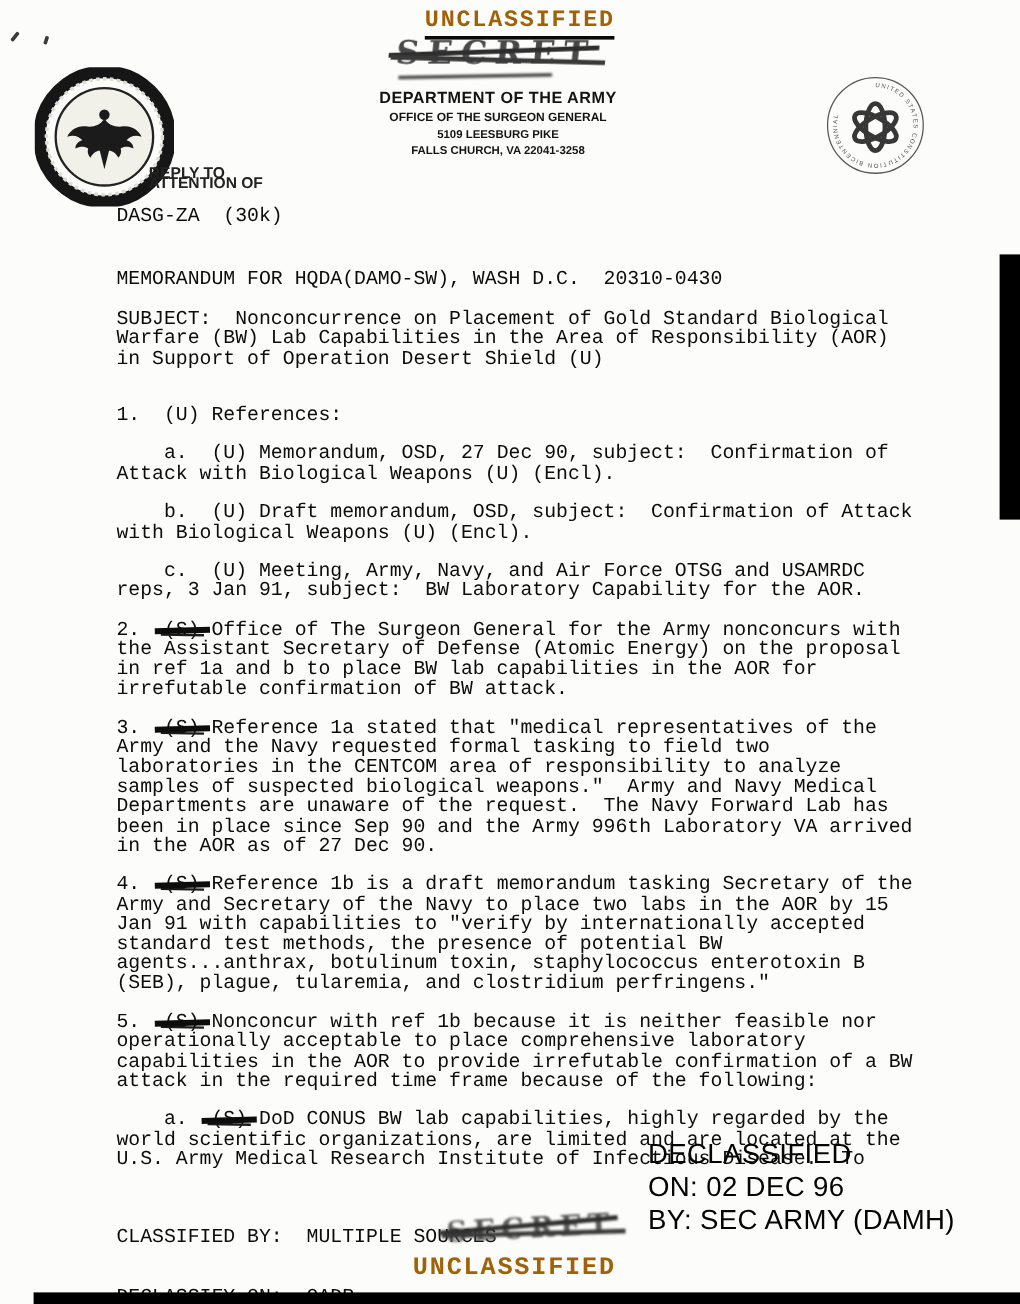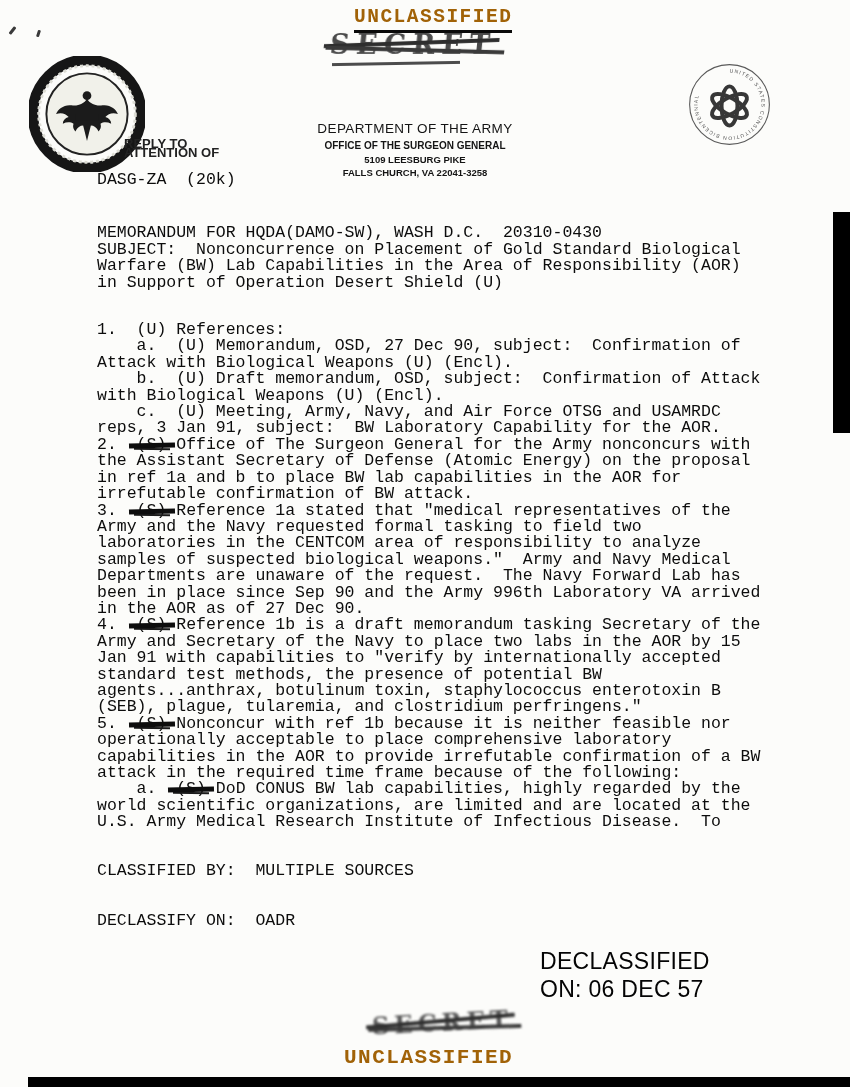--- a/index.html
+++ b/index.html
@@ -4,21 +4,21 @@
 <style>
   * { margin:0; padding:0; box-sizing:border-box; }
   html,body { width:850px; height:1087px; }
   body { position:relative; background:#fcfcfa; font-family:"Liberation Sans", sans-serif; overflow:hidden; color:#0a0a0a; }
 
   .page { position:absolute; inset:0; }
 
   
   .mono { font-family:"Liberation Mono", monospace; font-size:16.5px; line-height:16.4px; white-space:pre-wrap; color:#0c0c0c; }
   .doc-body { position:absolute; left:97px; top:172px; width:706px; }
-  .mt1 { }
+  .mt1 { margin-top:16px; }
   .mt2 { margin-top:37px; }
   .mt3 { margin-top:31px; }
 
   
   .struck { position:relative; display:inline-block; }
   .struck::after { content:""; position:absolute; left:-8px; right:-8px; top:6px; height:5px; background:#0d0d0d; transform:rotate(-1.5deg); }
   .struck::before { content:""; position:absolute; left:-3px; right:-3px; top:11px; height:2px; background:#1a1a1a; transform:rotate(1deg); }
 
   
   .banner { position:absolute; font-weight:bold; color:#a16207; font-family:Liberation Mono, monospace; }
@@ -29,21 +29,21 @@
   .secret-stamp { position:absolute; font-family:"DejaVu Serif", serif; font-weight:bold; color:#4a4a4a; filter:blur(0.6px); }
   .secret-top { left:330px; top:29px; font-size:27px; letter-spacing:7px; transform:skewX(-6deg); }
   .secret-bottom { left:372px; top:1008px; font-size:24px; letter-spacing:5px; color:#5a5a5a; transform:rotate(-3deg); filter:blur(0.9px); }
   .secret-stamp .word { position:relative; display:inline-block; }
   .secret-stamp .word::before { content:""; position:absolute; left:-6px; right:-2px; top:38%; height:4px; background:#2e2e2e; transform:rotate(-2deg); }
   .secret-stamp .word::after { content:""; position:absolute; left:-4px; right:-8px; top:62%; height:4px; background:#3a3a3a; transform:rotate(1.5deg); }
   .secret-top-underline { position:absolute; left:332px; top:62px; width:128px; height:3px; background:#4c4c4c; filter:blur(0.7px); transform:rotate(-1deg); }
 
   
   .letterhead { position:absolute; left:278px; top:74px; width:274px; text-align:center; color:#141414; }
-  .lh-dept { font-size:13.5px; font-weight:normal; letter-spacing:0.4px; margin-bottom:4px;margin-top:47px; }
+  .lh-dept { font-size:13.5px; font-weight:bold; letter-spacing:0.4px; margin-bottom:4px; }
   .lh-office { font-size:10px; font-weight:bold; margin-bottom:3px; }
   .lh-addr { font-size:9.5px; font-weight:bold; line-height:12.5px; }
 
   .reply-to { position:absolute; left:124px; top:139px; font-size:13px; font-weight:bold; line-height:9px; color:#222; }
 
   .seal-left { position:absolute; left:29px; top:56px; width:116px; height:116px; }
   .seal-right { position:absolute; left:686px; top:61px; width:87px; height:87px; }
 
   
   .declass-stamp { position:absolute; left:540px; top:948px; font-weight:normal; font-size:23px; line-height:27.6px; letter-spacing:0.3px; color:#040404; white-space:nowrap; }
@@ -95,21 +95,21 @@
       <textPath href="#ringPath">UNITED STATES CONSTITUTION BICENTENNIAL</textPath>
     </text>
     <g stroke="#373737" stroke-width="5.5" fill="none">
       <ellipse cx="60" cy="62" rx="27" ry="11" transform="rotate(90 60 62)"></ellipse>
       <ellipse cx="60" cy="62" rx="27" ry="11" transform="rotate(30 60 62)"></ellipse>
       <ellipse cx="60" cy="62" rx="27" ry="11" transform="rotate(150 60 62)"></ellipse>
     </g>
   </svg>
 
   <div class="doc-body">
-    <p class="mono">DASG-ZA  (20k)</p>
+    <p class="mono">DASG-ZA  (30k)</p>
     <p class="mono mt2">MEMORANDUM FOR HQDA(DAMO-SW), WASH D.C.  20310-0430</p>
     <p class="mono mt1">SUBJECT:  Nonconcurrence on Placement of Gold Standard Biological
 Warfare (BW) Lab Capabilities in the Area of Responsibility (AOR)
 in Support of Operation Desert Shield (U)</p>
     <p class="mono mt3">1.  (U) References:</p>
     <p class="mono mt1">    a.  (U) Memorandum, OSD, 27 Dec 90, subject:  Confirmation of
 Attack with Biological Weapons (U) (Encl).</p>
     <p class="mono mt1">    b.  (U) Draft memorandum, OSD, subject:  Confirmation of Attack
 with Biological Weapons (U) (Encl).</p>
     <p class="mono mt1">    c.  (U) Meeting, Army, Navy, and Air Force OTSG and USAMRDC
@@ -139,21 +139,22 @@
 world scientific organizations, are limited and are located at the
 U.S. Army Medical Research Institute of Infectious Disease.  To</span></p>
     <div class="mono mt1">
       <div>CLASSIFIED BY:  MULTIPLE SOURCES</div>
       <div>DECLASSIFY ON:  OADR</div>
     </div>
   </div>
 
   <div class="declass-stamp">
     <div>DECLASSIFIED</div>
-    <div>ON: 06 DEC 57</div>
+    <div>ON: 02 DEC 96</div>
+    <div>BY: SEC ARMY (DAMH)</div>
   </div>
 
   <div class="secret-stamp secret-bottom"><span class="word">SECRET</span></div>
 
   <div class="banner banner-bottom">UNCLASSIFIED</div>
 
   <div class="bar-right"></div>
   <div class="bar-bottom"></div>
   <div class="speck speck-1"></div>
   <div class="speck speck-2"></div>

